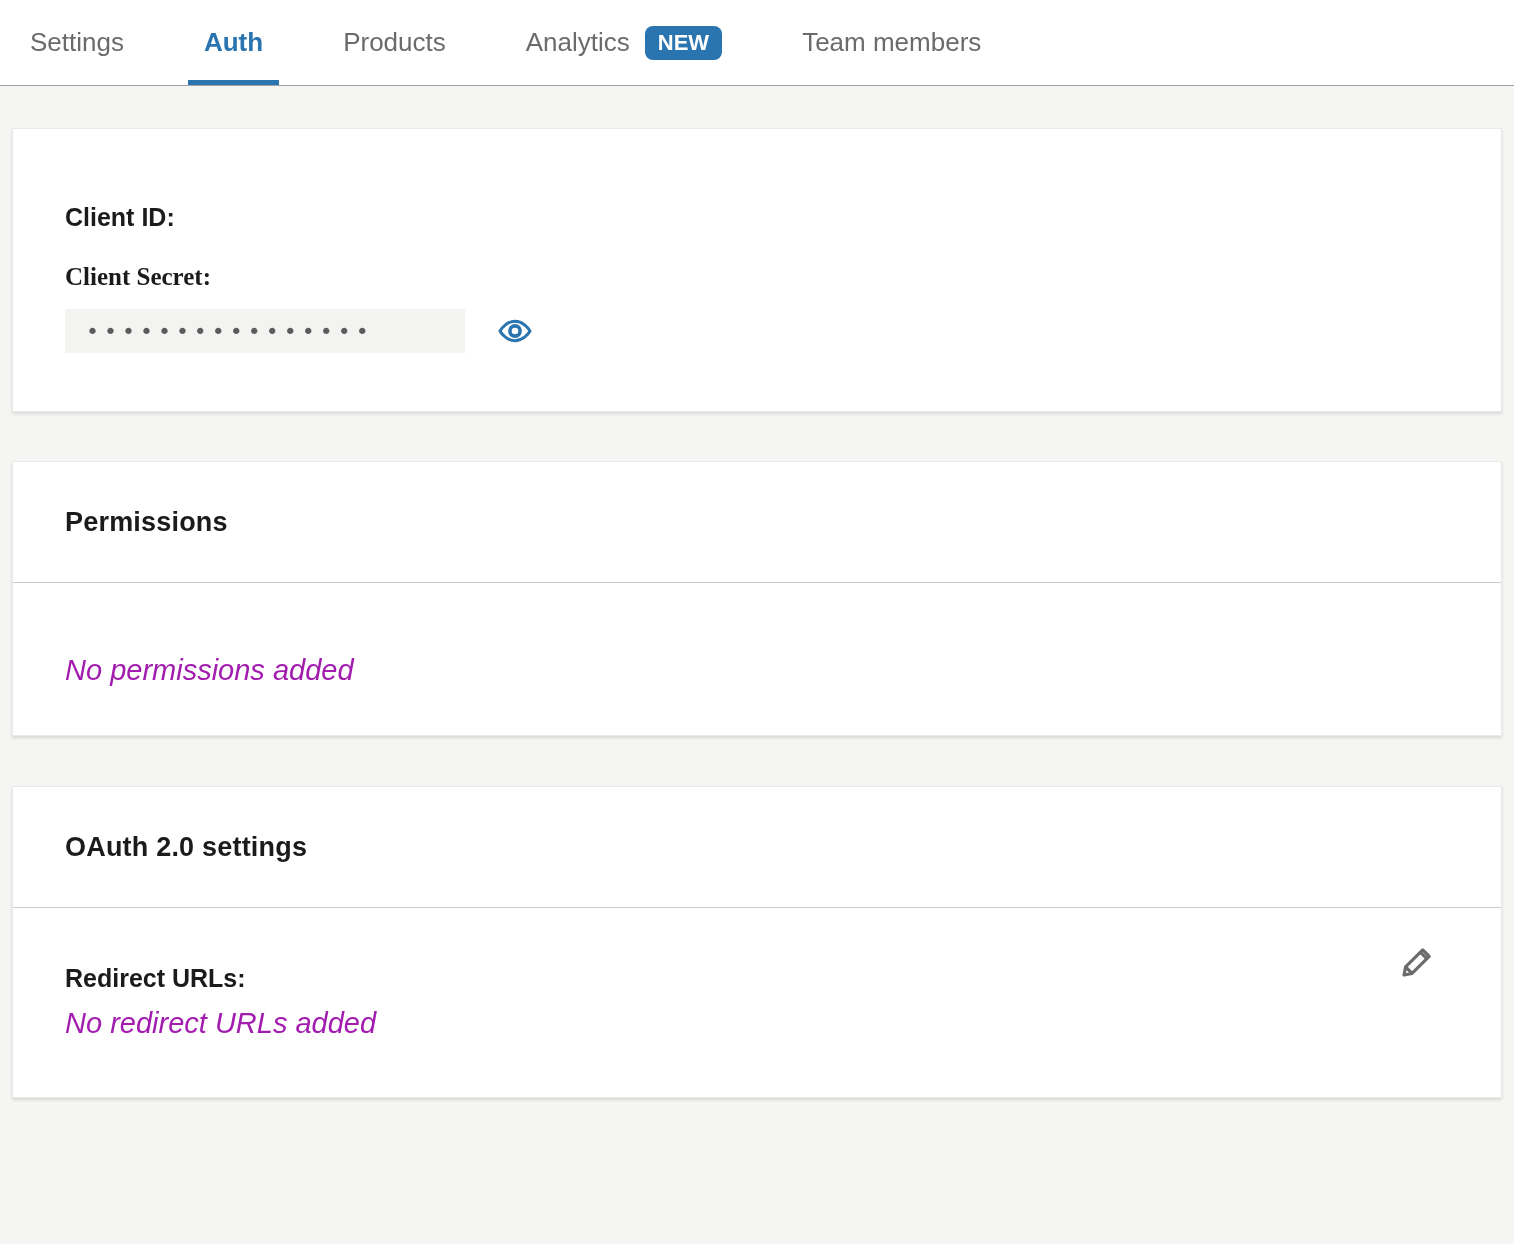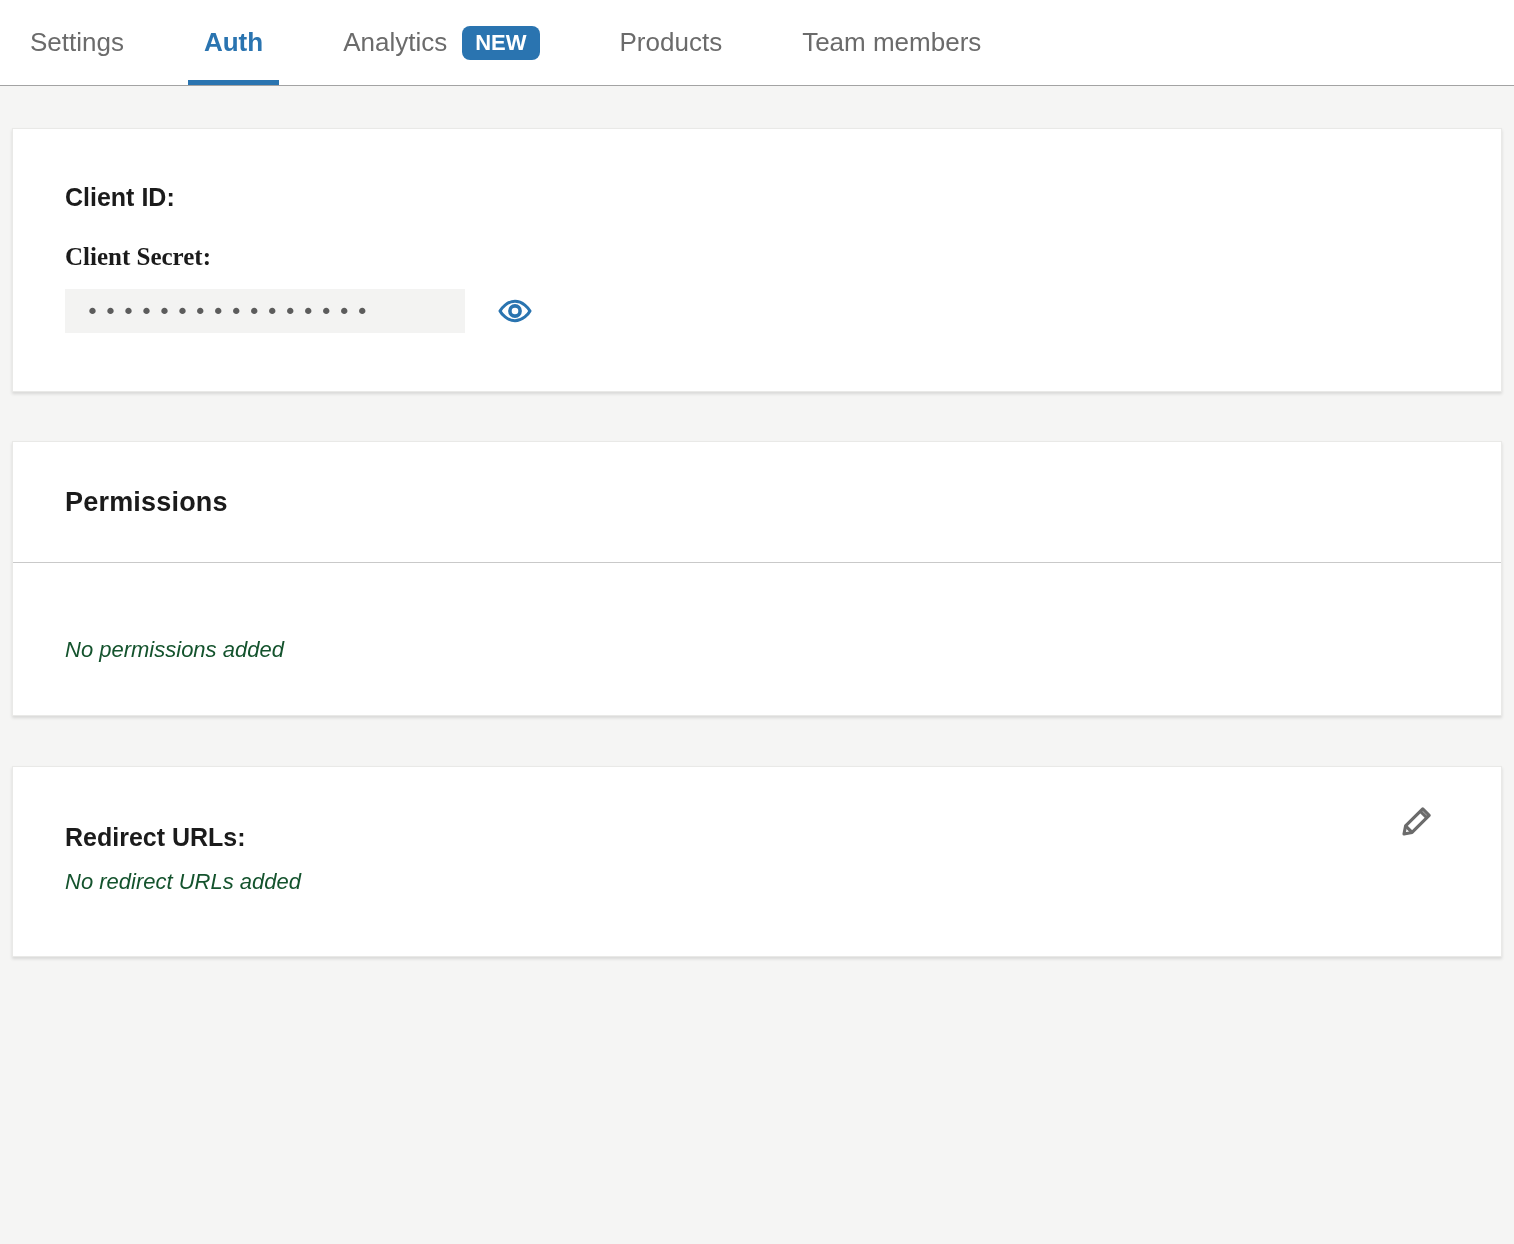--- a/index.html
+++ b/index.html
@@ -80,20 +80,21 @@
   }
 
   
   .cred-body { padding: 54px 52px 58px; }
   .field-label {
     font-size: 25px;
     font-weight: 700;
     color: #1b1b1b;
     line-height: 28px;
     margin-bottom: 18px;
+    margin-top: 20px;
   }
   .field-label.secret { margin-top: 32px; font-family: Liberation Serif, serif; }
   .value-box {
     width: 400px;
     height: 42px;
     background: #f3f3f2;
     display: flex;
     align-items: center;
     padding-left: 21px;
     font-size: 25px;
@@ -116,23 +117,23 @@
     border: none;
     padding: 0;
     cursor: pointer;
     display: flex;
     align-items: center;
   }
 
   
   .perm-body { padding: 72px 52px 50px; }
   .empty-text {
-    font-size: 22px;
+    font-size: 29px;
     font-style: italic;
-    color: #14532d;
+    color: #a21caf;
     line-height: 30px;
   }
   .oauth-body {
     position: relative;
     padding: 56px 52px 59px;
   }
   .redirect-label {
     font-size: 25px;
     font-weight: 700;
     color: #1b1b1b;
@@ -153,25 +154,25 @@
 <body>
 
 <nav class="tabbar">
   <div class="tab">
     <span>Settings</span>
   </div>
   <div class="tab active">
     <span>Auth</span>
   </div>
   <div class="tab">
+    <span>Products</span>
+  </div>
+  <div class="tab">
     <span>Analytics</span>
     <span class="badge">NEW</span>
-  </div>
-  <div class="tab">
-    <span>Products</span>
   </div>
   <div class="tab">
     <span>Team members</span>
   </div>
 </nav>
 
 <section class="card card-1">
   <div class="cred-body">
     <div class="field-label">Client ID:</div>
 
@@ -193,20 +194,23 @@
 <section class="card card-2">
   <div class="card-header">
     <h2 class="card-title">Permissions</h2>
   </div>
   <div class="perm-body">
     <div class="empty-text">No permissions added</div>
   </div>
 </section>
 
 <section class="card card-3">
+  <div class="card-header">
+    <h2 class="card-title">OAuth 2.0 settings</h2>
+  </div>
   <div class="oauth-body">
     <button class="edit-btn">
       <span style="display:flex;">
         <svg width="42" height="42" viewBox="0 0 24 24" fill="none">
           <path d="M14.7 5.6l3.7 3.7L8.6 19.1 4 20l0.9-4.6L14.7 5.6z" stroke="#6b6b6b" stroke-width="1.8" stroke-linejoin="round"></path>
           <path d="M13.3 7l3.7 3.7" stroke="#6b6b6b" stroke-width="1.8"></path>
           <path d="M4.9 15.4l3.7 3.7" stroke="#6b6b6b" stroke-width="1.8"></path>
         </svg>
       </span>
     </button>

